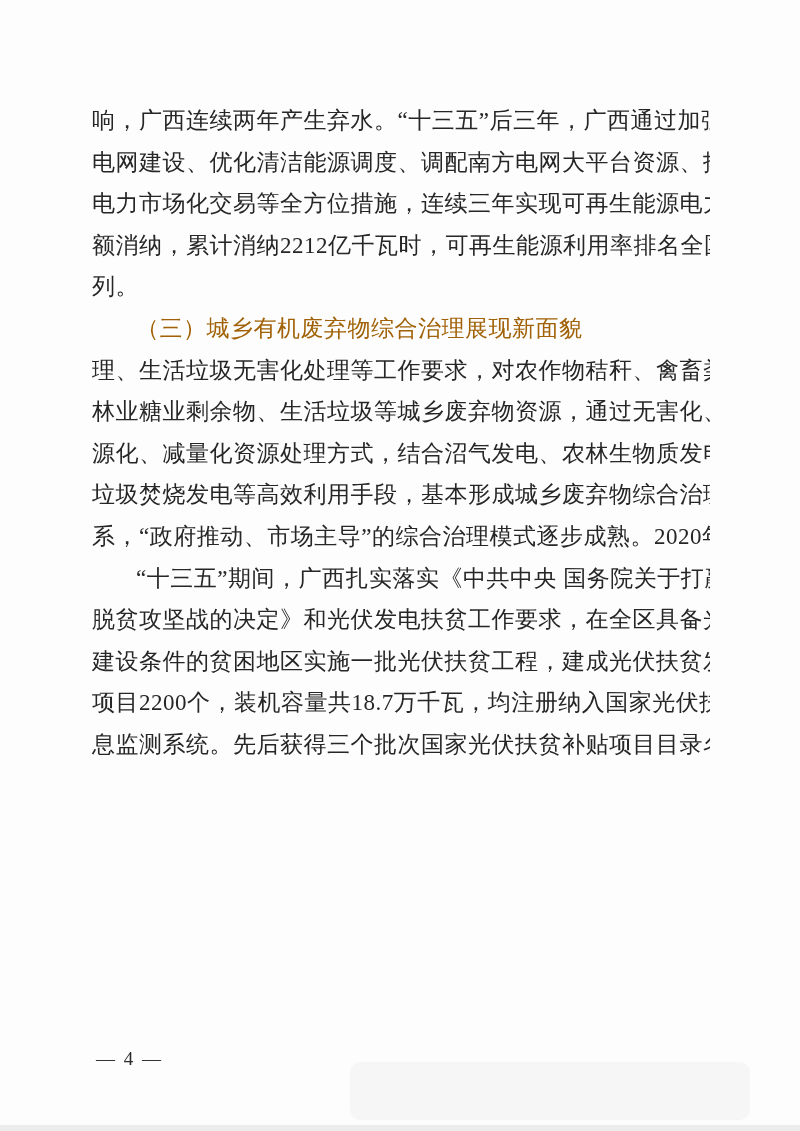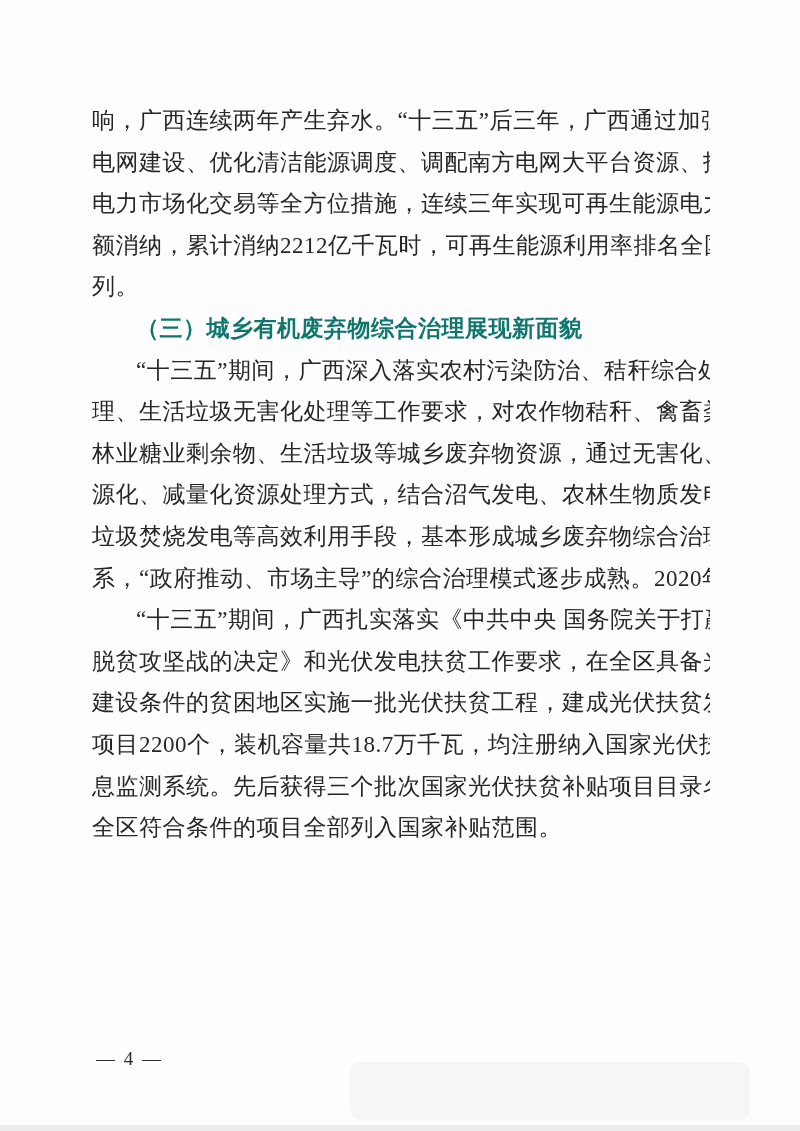--- a/index.html
+++ b/index.html
@@ -41,22 +41,22 @@
   .line.heading {
     text-align: left;
     text-align-last: left;
   }
   .line.indent,
   .line.heading {
     padding-left: 44px;
     box-sizing: border-box;
   }
   .line.heading {
-    font-weight: bold;
-    color: #0f766e;
+    font-weight: normal;
+    color: #a16207;
   }
   .footer {
     position: absolute;
     left: 96px;
     top: 1046px;
     font-size: 19px;
     line-height: 26px;
     color: #2a2a2a;
     letter-spacing: 2px;
   }
@@ -84,27 +84,25 @@
 <div class="page">
   <div class="artifact-blotch"></div>
   <div class="artifact-strip"></div>
   <div class="content">
       <div class="line">响，广西连续两年产生弃水。“十三五”后三年，广西通过加强</div>
       <div class="line">电网建设、优化清洁能源调度、调配南方电网大平台资源、拓展</div>
       <div class="line">电力市场化交易等全方位措施，连续三年实现可再生能源电力全</div>
       <div class="line">额消纳，累计消纳2212亿千瓦时，可再生能源利用率排名全国前</div>
       <div class="line para-end">列。</div>
       <div class="line heading">（三）城乡有机废弃物综合治理展现新面貌</div>
-      <div class="line indent">“十三五”期间，广西深入落实农村污染防治、秸秆综合处</div>
       <div class="line">理、生活垃圾无害化处理等工作要求，对农作物秸秆、禽畜粪便、</div>
       <div class="line">林业糖业剩余物、生活垃圾等城乡废弃物资源，通过无害化、资</div>
       <div class="line">源化、减量化资源处理方式，结合沼气发电、农林生物质发电、</div>
       <div class="line">垃圾焚烧发电等高效利用手段，基本形成城乡废弃物综合治理体</div>
       <div class="line">系，“政府推动、市场主导”的综合治理模式逐步成熟。2020年</div>
       <div class="line indent">“十三五”期间，广西扎实落实《中共中央 国务院关于打赢</div>
       <div class="line">脱贫攻坚战的决定》和光伏发电扶贫工作要求，在全区具备光伏</div>
       <div class="line">建设条件的贫困地区实施一批光伏扶贫工程，建成光伏扶贫发电</div>
       <div class="line">项目2200个，装机容量共18.7万千瓦，均注册纳入国家光伏扶贫信</div>
       <div class="line">息监测系统。先后获得三个批次国家光伏扶贫补贴项目目录名单，</div>
-      <div class="line para-end">全区符合条件的项目全部列入国家补贴范围。</div>
     </div>
   <div class="footer">— 4 —</div>
 </div>
 
 </body></html>

